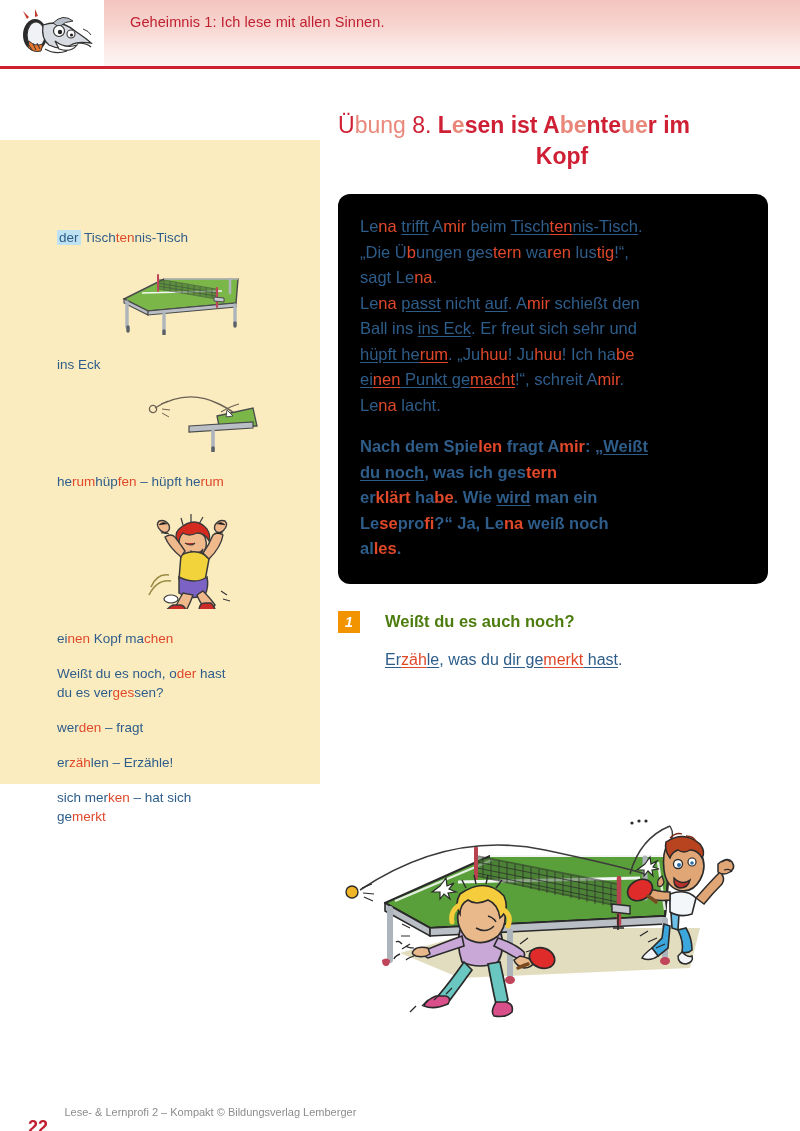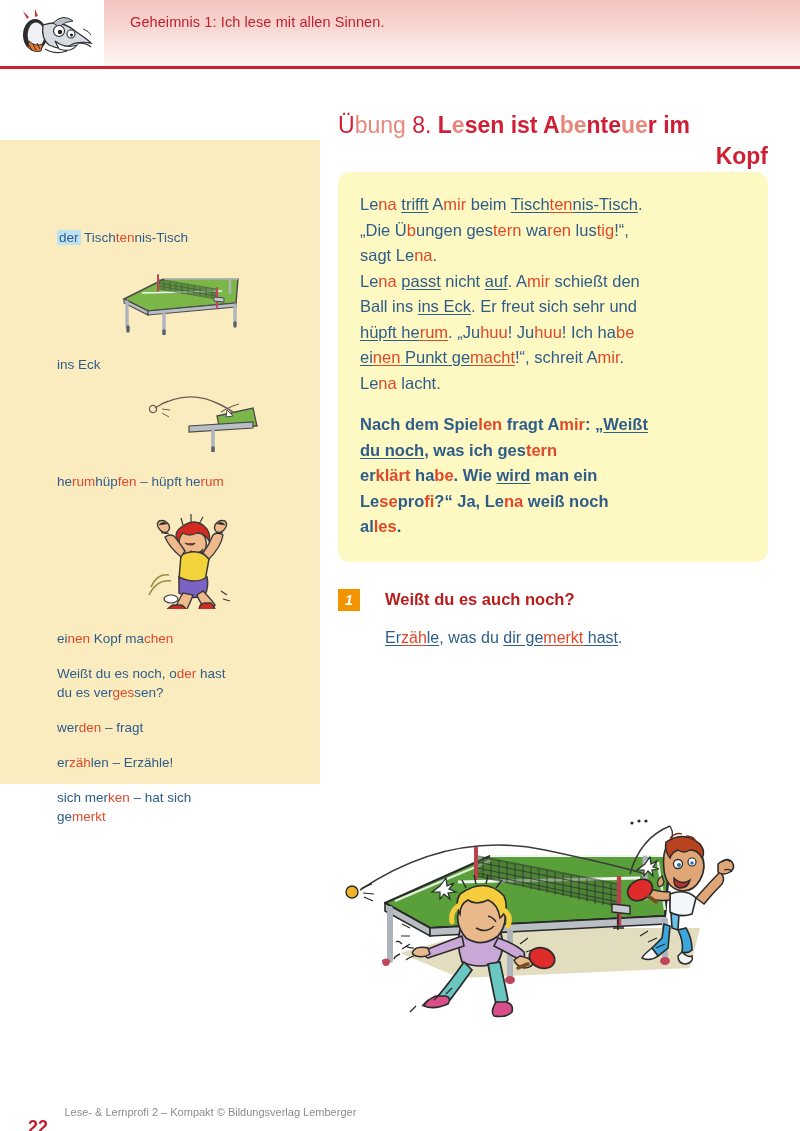--- a/index.html
+++ b/index.html
@@ -46,40 +46,40 @@
   .right{position:absolute;left:338px;top:110px;width:430px;}
 
   .exercise-title{
     font-size:23px;line-height:31px;font-weight:400;
     color:#e48a7d;margin:0 0 0 0;
   }
   .exercise-title .dk{color:#cf1f34;font-weight:bold;}
   .exercise-title .dkn{color:#cf1f34;font-weight:normal;}
   .exercise-title .lt{color:#e9887a;font-weight:bold;}
   .exercise-title .ltn{color:#e9887a;font-weight:normal;}
-  .title-l2{display:block;text-align:right;margin-left:18px;}
+  .title-l2{display:block;text-align:center;margin-left:18px;}
 
   .story{
-    background:#fef9c3;border-radius:12px;
+    margin-top:22px;background:#000000;border-radius:12px;
     padding:20px 22px 22px 22px;
   }
   .story p{margin:0;font-size:16.5px;line-height:25.5px;}
   .story p + p{margin-top:16px;font-weight:bold;}
   .u{text-decoration:underline;text-underline-offset:2px;}
 
   
   .task{margin-top:26px;position:relative;padding-left:0;}
   .task-num{
     position:absolute;left:0;top:1px;width:22px;height:22px;
     background:#f29400;color:#ffffff;font-size:14px;font-style:italic;
     display:flex;align-items:center;justify-content:center;
     font-weight:bold;
   }
   .task-body{margin-left:47px;}
-  .task-head{font-size:16.5px;font-weight:bold;color:#b91c1c;line-height:22px;}
+  .task-head{font-size:16.5px;font-weight:bold;color:#4d7c0f;line-height:22px;}
   .task-sub{font-size:16px;line-height:24px;margin-top:16px;}
 
   
   .footer{position:absolute;left:28px;top:1085px;width:740px;}
   .pageno{font-size:18px;font-weight:bold;color:#c01f2f;display:inline-block;vertical-align:middle;margin-top:32px;}
   .footer-txt{font-size:11px;color:#8c8c8c;display:inline-block;vertical-align:middle;margin-left:12px;}
 
   
   .bigill{position:absolute;left:340px;top:778px;width:440px;height:250px;}
 </style>

